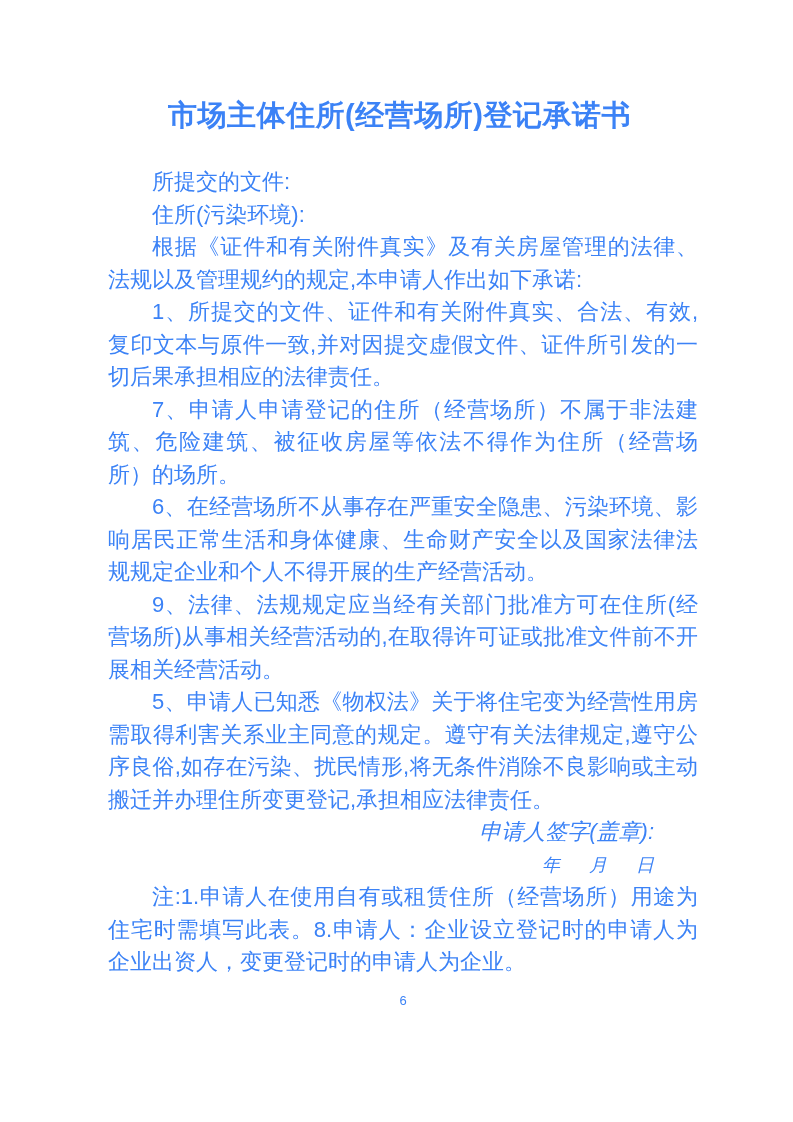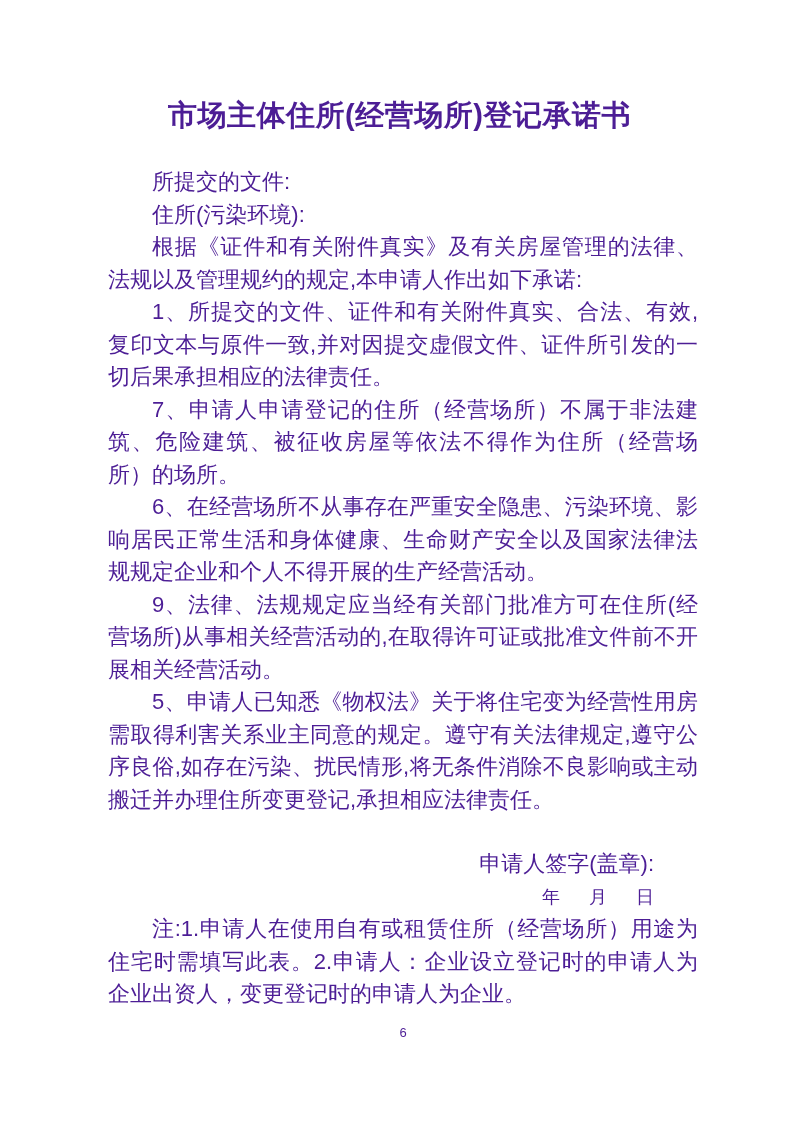--- a/index.html
+++ b/index.html
@@ -8,21 +8,21 @@
     background: #ffffff;
   }
   .page {
     position: relative;
     width: 786px;
     height: 1122px;
     background: #ffffff;
     box-sizing: border-box;
     padding: 96px 95px 0 108px;
     font-family: "Liberation Sans", sans-serif;
-    color: #4c1d95;
+    color: #3b82f6;
     overflow: hidden;
   }
   .doc-title {
     font-size: 29px;
     font-weight: 700;
     text-align: center;
     line-height: 38px;
     margin: 0 0 32px 0;
     letter-spacing: 0.5px;
     white-space: nowrap;
@@ -33,23 +33,23 @@
   .doc-body p {
     margin: 0;
     font-size: 22px;
     line-height: 32.5px;
     text-align: justify;
     text-justify: inter-ideograph;
     text-indent: 2em;
     letter-spacing: 0;
   }
   .signature-block {
-    margin-top: 32px;
     text-align: right;
     padding-right: 44px;
+    font-style: italic;
   }
   .signature-block .sig-line {
     font-size: 22px;
     line-height: 32.5px;
     text-align: right;
     text-indent: 0;
   }
   .signature-block .date-line {
     font-size: 18px;
     line-height: 32.5px;
@@ -88,19 +88,19 @@
 
     <p>9、法律、法规规定应当经有关部门批准方可在住所(经营场所)从事相关经营活动的,在取得许可证或批准文件前不开展相关经营活动。</p>
 
     <p>5、申请人已知悉《物权法》关于将住宅变为经营性用房需取得利害关系业主同意的规定。遵守有关法律规定,遵守公序良俗,如存在污染、扰民情形,将无条件消除不良影响或主动搬迁并办理住所变更登记,承担相应法律责任。</p>
 
     <div class="signature-block">
       <p class="sig-line">申请人签字(盖章):</p>
       <p class="date-line">年 月 日</p>
     </div>
 
-    <p>注:1.申请人在使用自有或租赁住所（经营场所）用途为住宅时需填写此表。2.申请人：企业设立登记时的申请人为企业出资人，变更登记时的申请人为企业。</p>
+    <p>注:1.申请人在使用自有或租赁住所（经营场所）用途为住宅时需填写此表。8.申请人：企业设立登记时的申请人为企业出资人，变更登记时的申请人为企业。</p>
 
   </div>
 
   <div class="page-footer">6</div>
 
 </div>
 
 </body></html>

